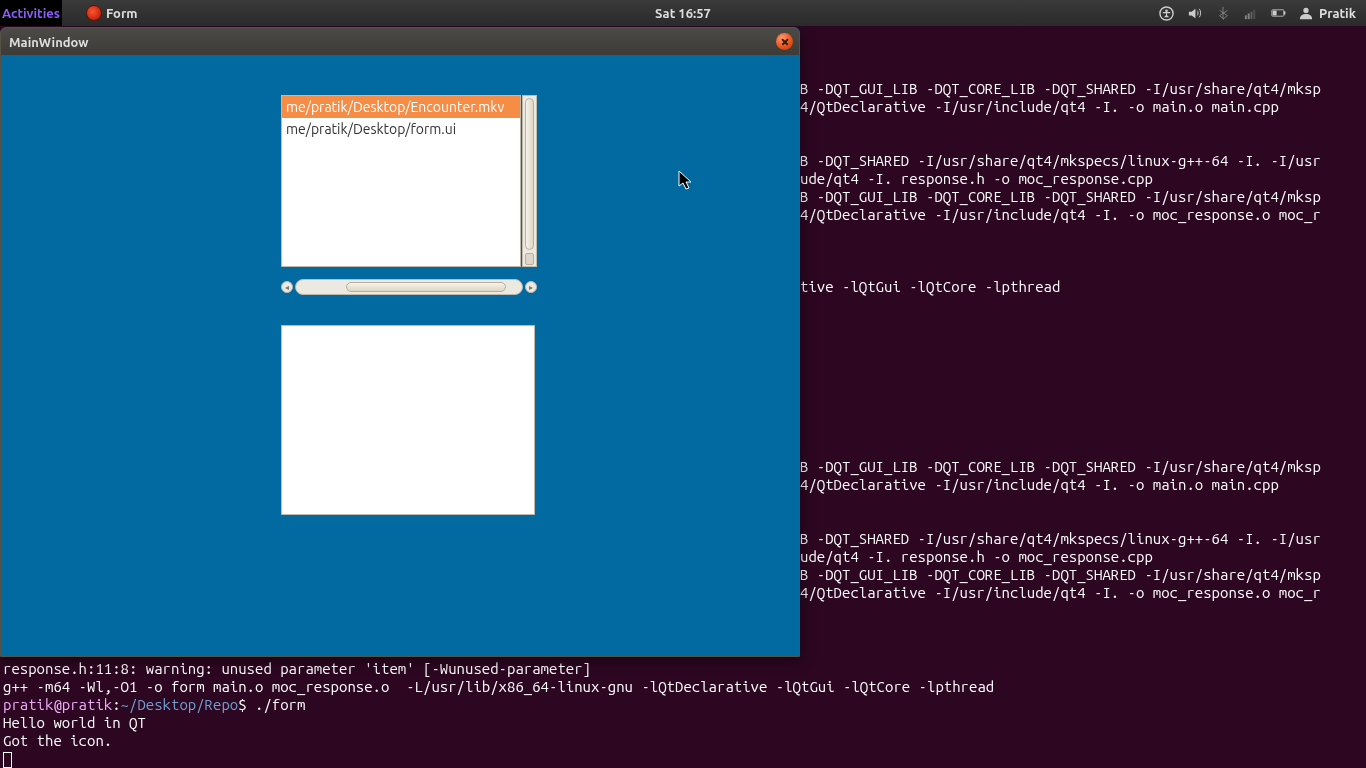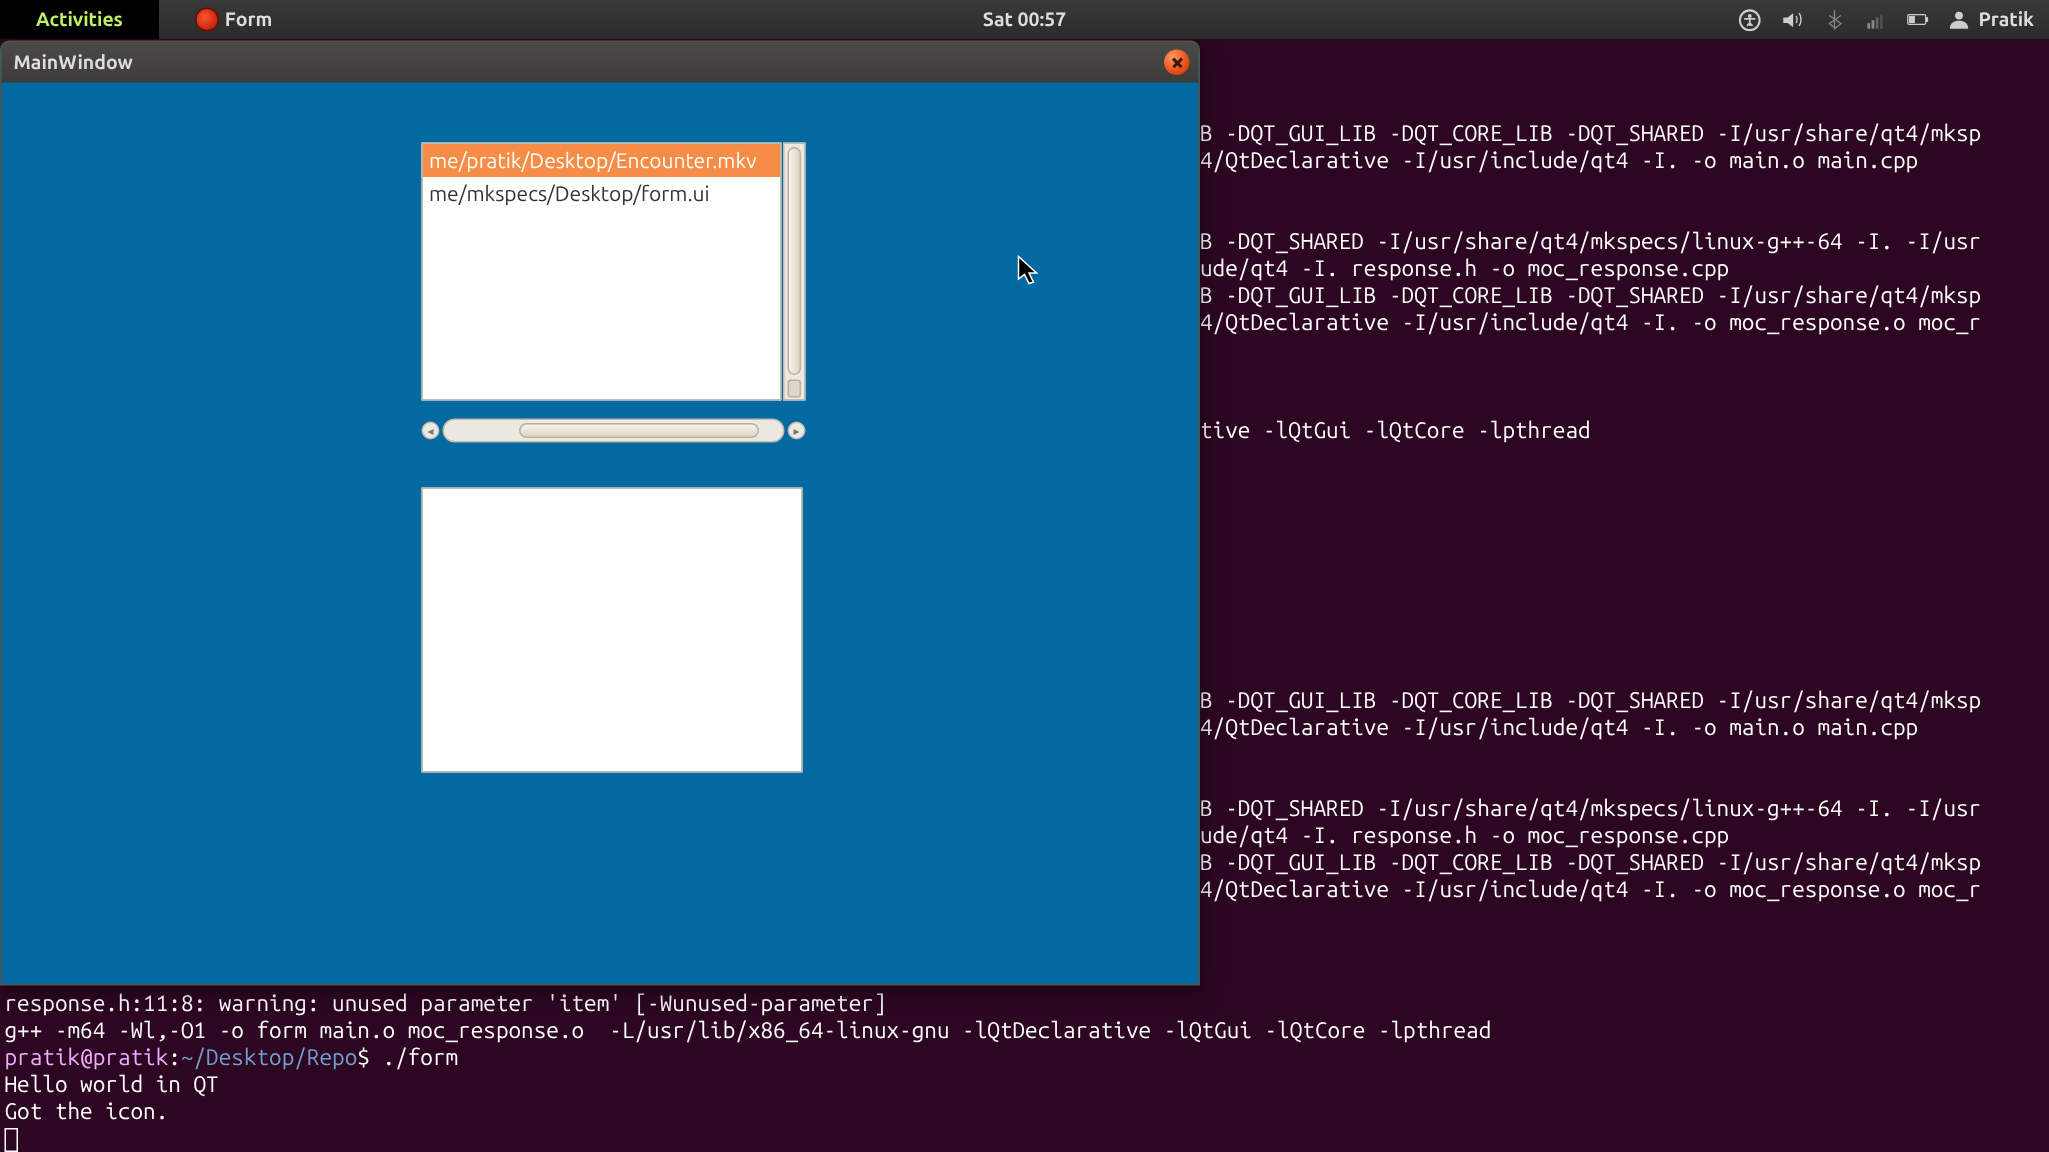--- a/index.html
+++ b/index.html
@@ -6,21 +6,21 @@
   html, body { width: 1366px; height: 768px; overflow: hidden; font-family: "Ubuntu", "DejaVu Sans", sans-serif; }
   body { background: #2d0722; position: relative; }
 
   
   .top-panel {
     position: absolute; top: 0; left: 0; right: 0; height: 26px;
     background: linear-gradient(#3a3a3a, #2a2a2a);
     display: flex; align-items: center; color: #ddd; font-size: 13px; font-weight: bold;
     z-index: 100;
   }
-  .panel-activities { padding: 0 24px; height: 100%; display:flex; align-items:center; background:#000; color:#bef264; }
+  .panel-activities { padding: 0 2px; height: 100%; display:flex; align-items:center; background:#000; color:#8b5cf6; }
   .panel-app { display:flex; align-items:center; padding: 0 24px; height:100%; gap:4px; }
   .app-icon { width:16px; height:16px; border-radius:50%; background: radial-gradient(circle at 40% 40%, #ff5533, #aa1100); border:1px solid #661100; }
   .panel-center { position:absolute; left:50%; transform:translateX(-50%); }
   .panel-right { margin-left:auto; display:flex; align-items:center; gap:12px; padding-right:10px; }
   .tray-icon { width:16px; height:16px; display:flex; align-items:center; justify-content:center; color:#ccc; font-size:14px; }
   .tray-icon svg { fill:#ccc; }
   .user-item { display:flex; align-items:center; gap:6px; }
 
   
   .terminal-bg {
@@ -99,21 +99,21 @@
 </style>
 </head>
 <body>
 
 <div class="top-panel">
   <div class="panel-activities">Activities</div>
   <div class="panel-app">
     <span class="app-icon"></span>
     <span>Form</span>
   </div>
-  <div class="panel-center">Sat 00:57</div>
+  <div class="panel-center">Sat 16:57</div>
   <div class="panel-right">
     <span class="tray-icon">
       <svg viewBox="0 0 16 16" width="15" height="15">
           <circle cx="8" cy="8" r="7" fill="none" stroke="#ccc" stroke-width="1.5"></circle>
           <circle cx="8" cy="5" r="1.4" fill="#ccc"></circle>
           <path d="M4 7h8M8 7v5M6 12l2-2 2 2" stroke="#ccc" stroke-width="1.2" fill="none"></path>
         </svg>
     </span>
     <span class="tray-icon">
       <svg viewBox="0 0 16 16" width="15" height="15">
@@ -158,21 +158,21 @@
 
 <div class="app-window">
   <div class="titlebar">
     <span>MainWindow</span>
     <span class="close-btn"></span>
   </div>
   <div class="window-body">
     <div class="list-wrap">
       <div class="listview">
         <div class="list-item selected">me/pratik/Desktop/Encounter.mkv</div>
-        <div class="list-item">me/mkspecs/Desktop/form.ui</div>
+        <div class="list-item">me/pratik/Desktop/form.ui</div>
       </div>
       <div class="vscroll">
         <div class="thumb"></div>
         <div class="btn-dn"></div>
       </div>
       <div class="hscroll">
         <div class="btn-l">◂</div>
         <div class="track">
           <div class="thumb"></div>
         </div>

